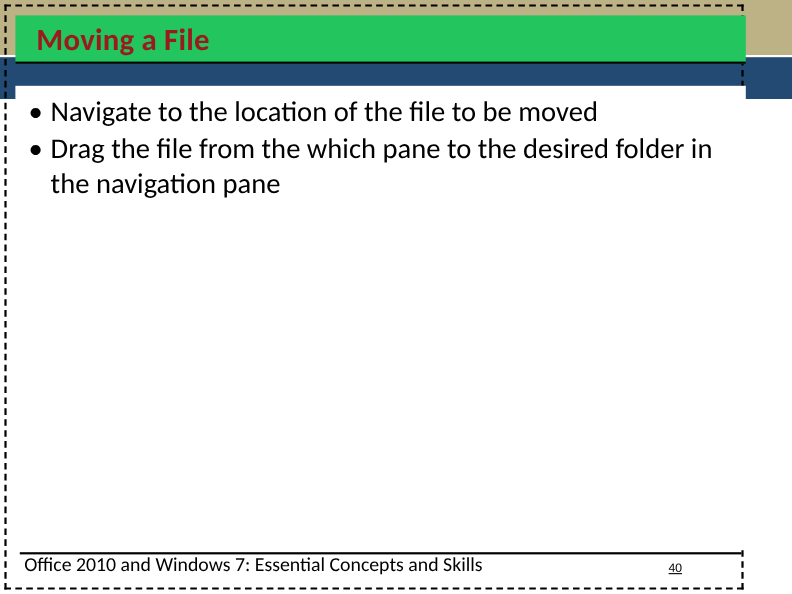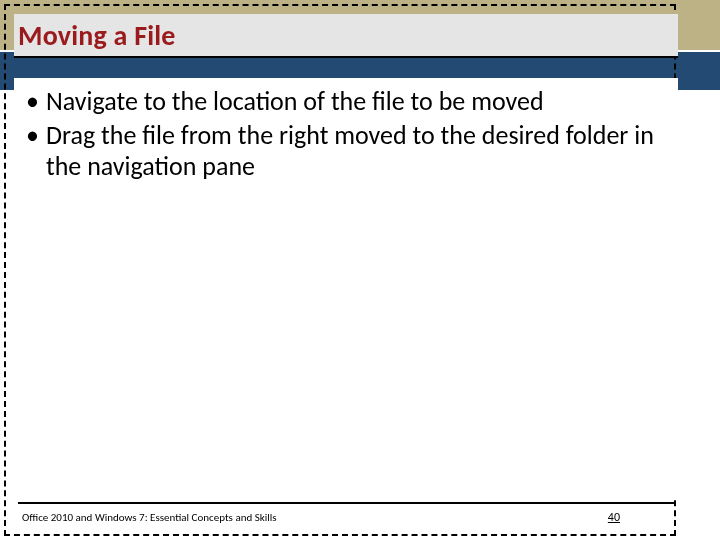--- a/index.html
+++ b/index.html
@@ -33,25 +33,25 @@
     border: 2px dashed #000;
     background: transparent;
   }
   
   .title-box {
     position: absolute;
     left: 8px;
     top: 8px;
     width: 664px;
     height: 44px;
-    background: #e5e5e5;
+    background: #22c55e;
     border-bottom: 2px solid #000;
     display: flex;
     align-items: center;
-    padding-left: 4px;
+    padding-left: 19px;
   }
   .title-text {
     font-weight: 700;
     color: #9a1b1e;
     font-size: 28px;
     letter-spacing: 0.2px;
   }
   .content-cover {
     position: absolute;
     left: 8px;
@@ -88,21 +88,21 @@
     right: 50px;
     bottom: 30px;
     height: 0;
     border-top: 2px solid #000;
     width: 656px;
   }
   .footer-text {
     position: absolute;
     left: 16px;
     bottom: 10px;
-    font-size: 11px;
+    font-size: 18px;
     color: #000;
   }
   .page-num {
     position: absolute;
     right: 54px;
     bottom: 10px;
     font-size: 12px;
     color: #000;
     text-decoration: underline;
   }
@@ -115,20 +115,20 @@
   <div class="navy-band"></div>
 
   <div class="dashed-box">
     <div class="title-box">
       <span class="title-text">Moving a File</span>
     </div>
     <div class="content-cover"></div>
 
     <div class="bullets">
       <div class="item"><span>Navigate to the location of the file to be moved</span></div>
-      <div class="item"><span>Drag the file from the right moved to the desired folder in the navigation pane</span></div>
+      <div class="item"><span>Drag the file from the which pane to the desired folder in the navigation pane</span></div>
     </div>
 
     <div class="footer-rule"></div>
     <div class="footer-text">Office 2010 and Windows 7: Essential Concepts and Skills</div>
     <div class="page-num">40</div>
   </div>
 </div>
 
 </body></html>

